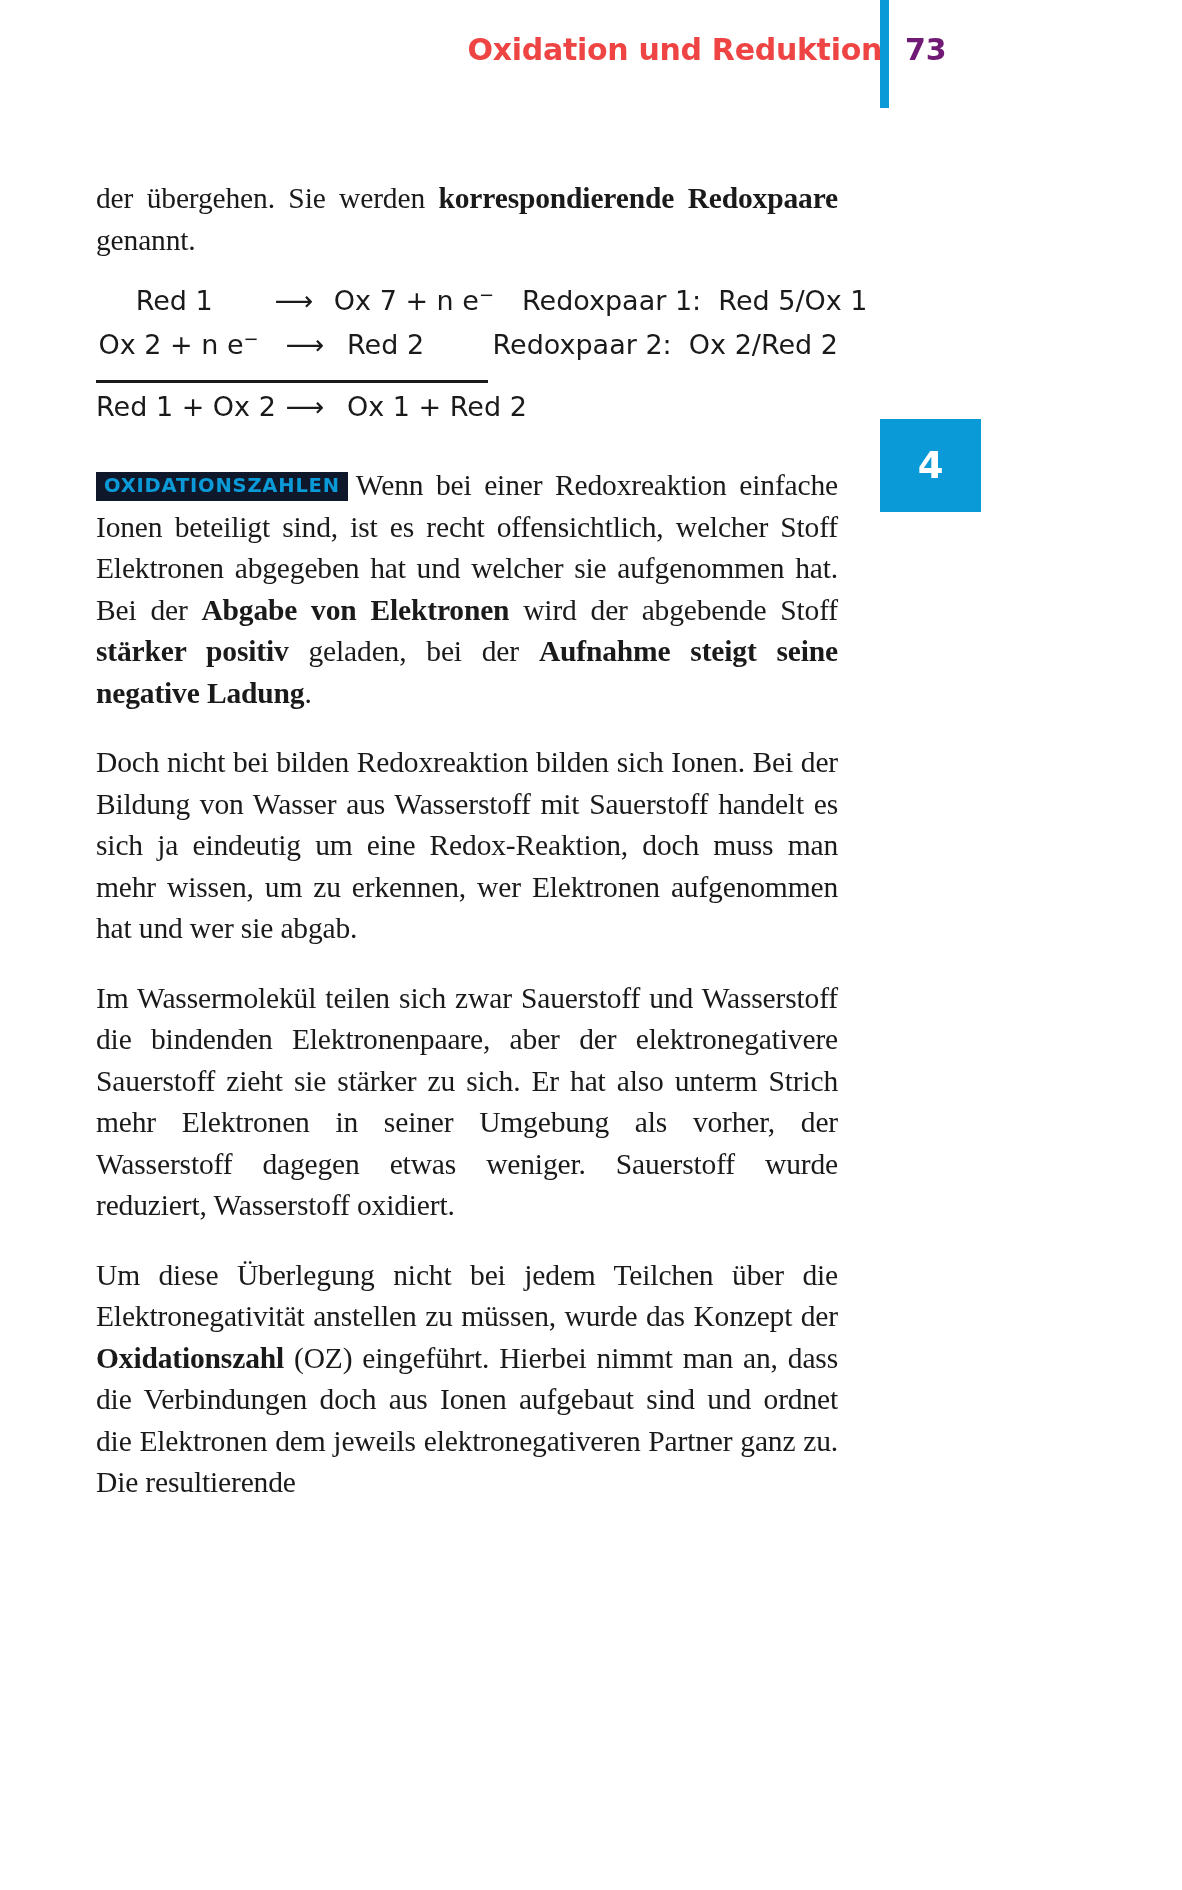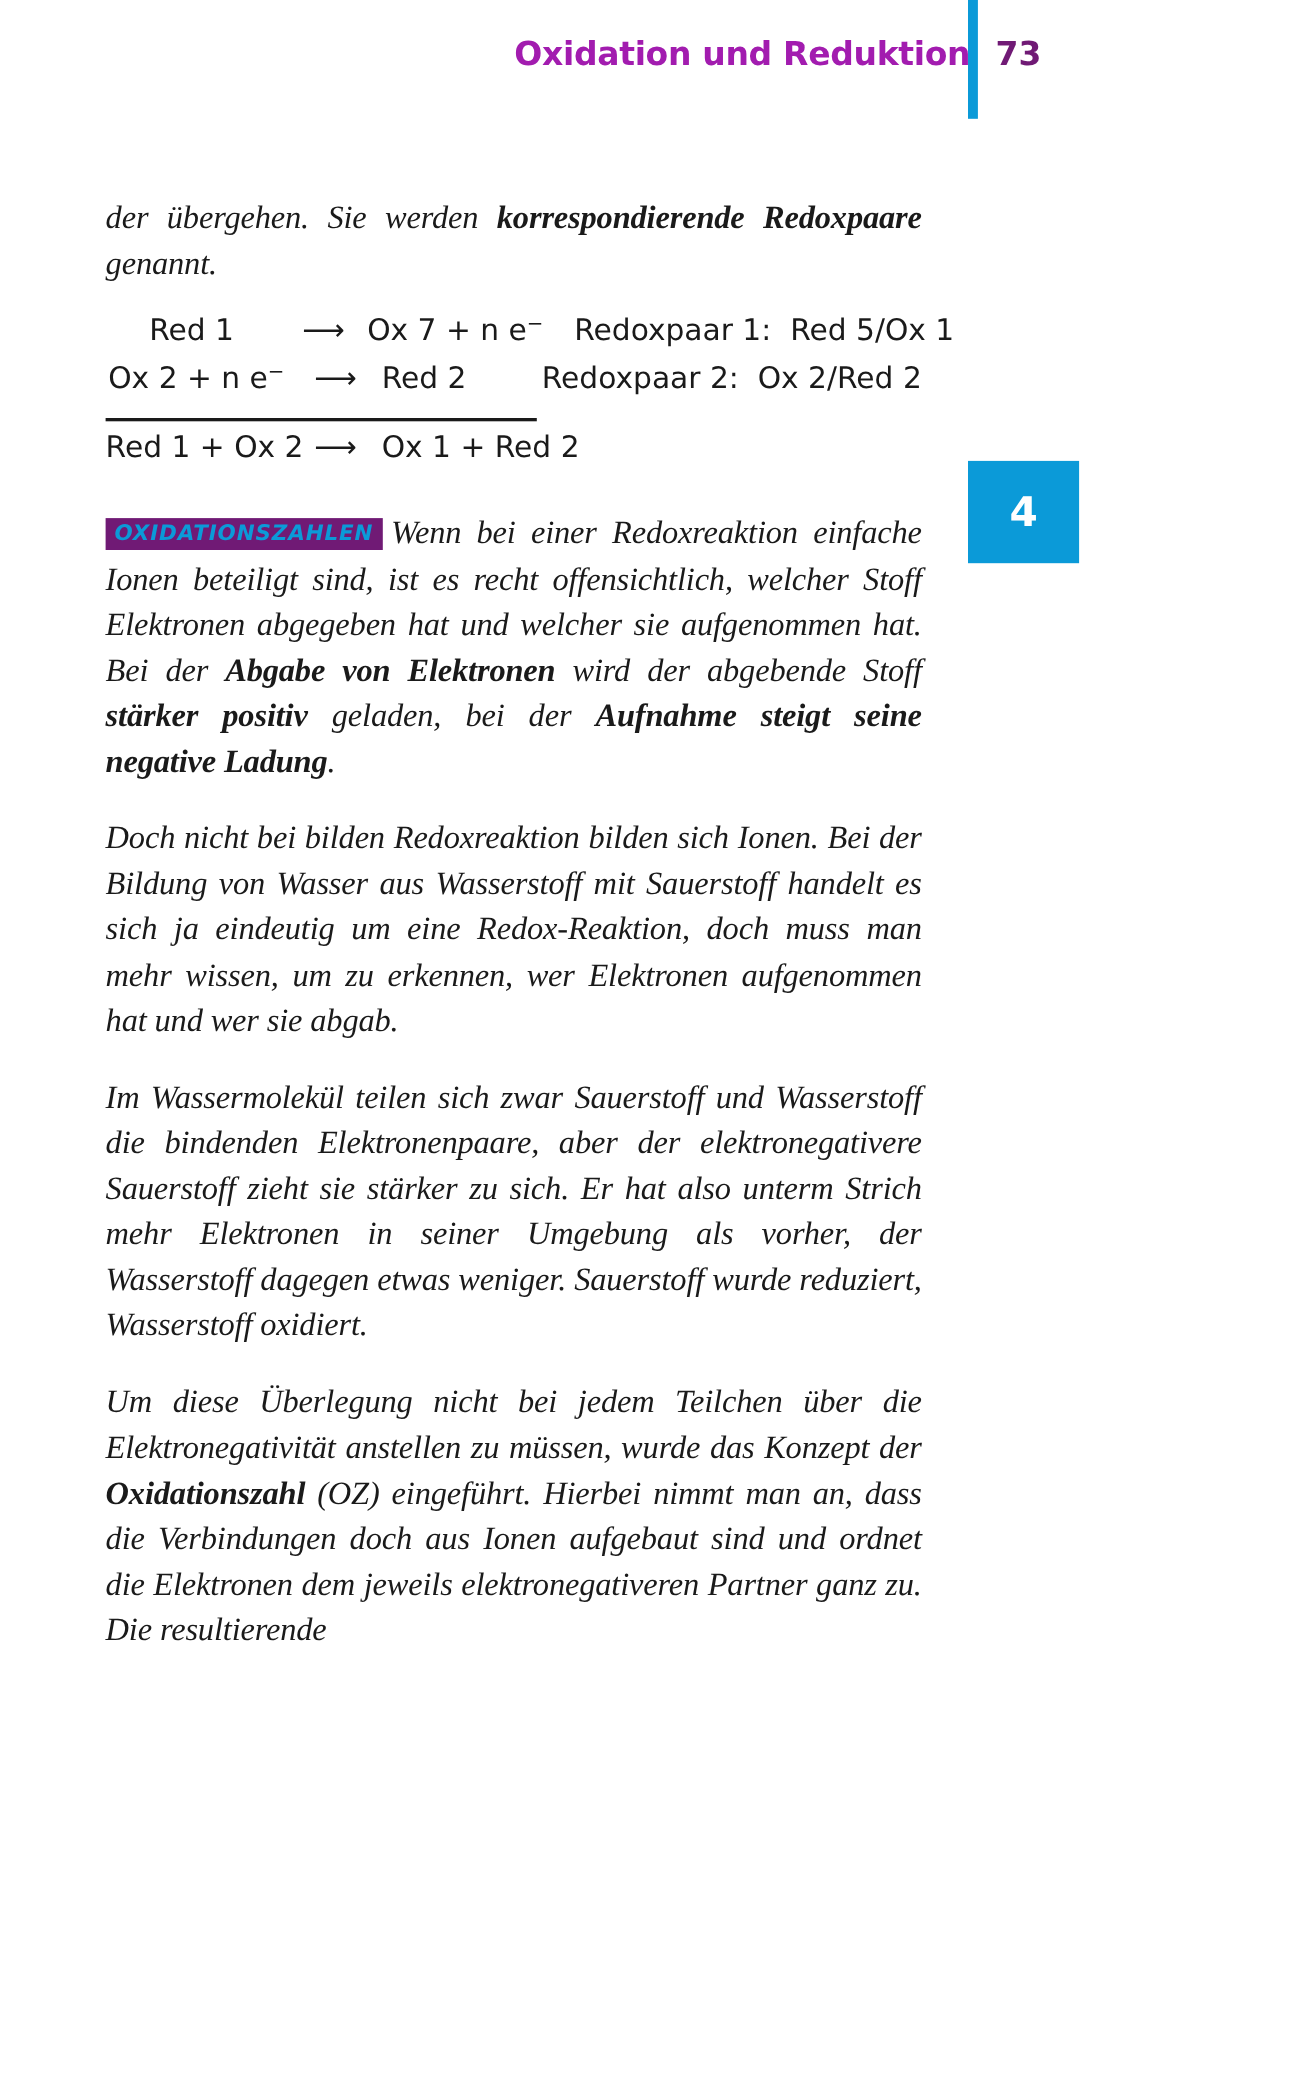--- a/index.html
+++ b/index.html
@@ -25,21 +25,21 @@
     height: 120px;
   }
   .header-title {
     position: absolute;
     right: 300px;
     top: 32px;
     font-family: "DejaVu Sans", sans-serif;
     font-weight: bold;
     font-size: 30px;
     letter-spacing: -0.3px;
-    color: #a21caf;
+    color: #ef4444;
     white-space: nowrap;
     text-align: right;
     margin-left: 40px;
   }
   .header-rule {
     position: absolute;
     left: 880px;
     top: 0;
     width: 9px;
     height: 108px;
@@ -81,28 +81,27 @@
   }
 
   p.body-text {
     margin: 0 0 28px 0;
     font-size: 29.5px;
     line-height: 41.5px;
     text-align: justify;
     text-justify: inter-word;
     font-family: "Liberation Serif", serif;
     letter-spacing: -0.15px;
-    font-style: italic;
   }
   p.body-text.tight { margin-bottom: 0; }
   p.body-text b { font-weight: bold; }
 
   .inline-tag {
     display: inline-block;
-    background: #701a75;
+    background: #0f172a;
     color: #0b9ad8;
     font-family: "DejaVu Sans", sans-serif;
     font-weight: bold;
     font-size: 19.5px;
     letter-spacing: 0.8px;
     padding: 4px 8px 5px 8px;
     margin-right: 8px;
     vertical-align: 3px;
     line-height: 1;
   }

